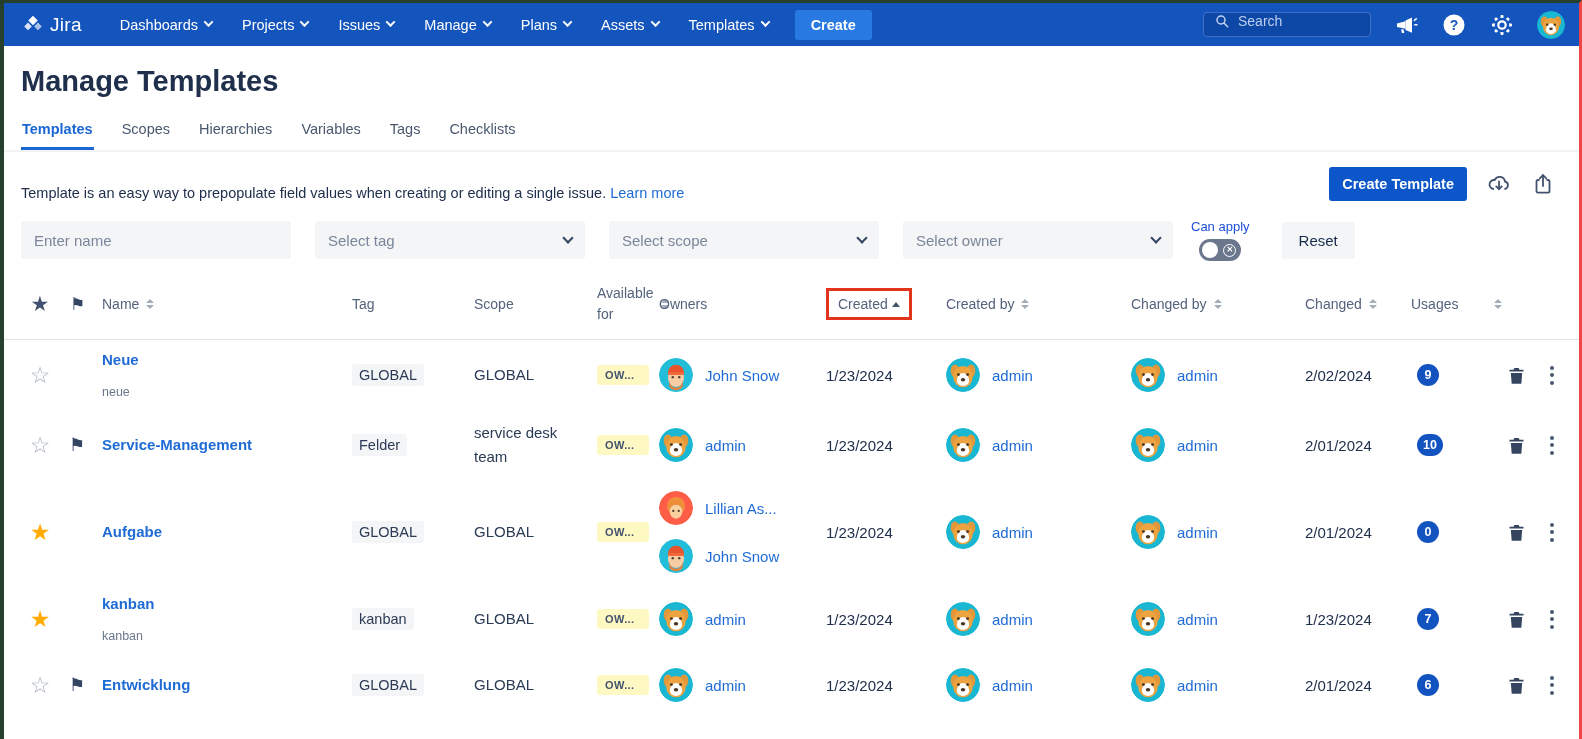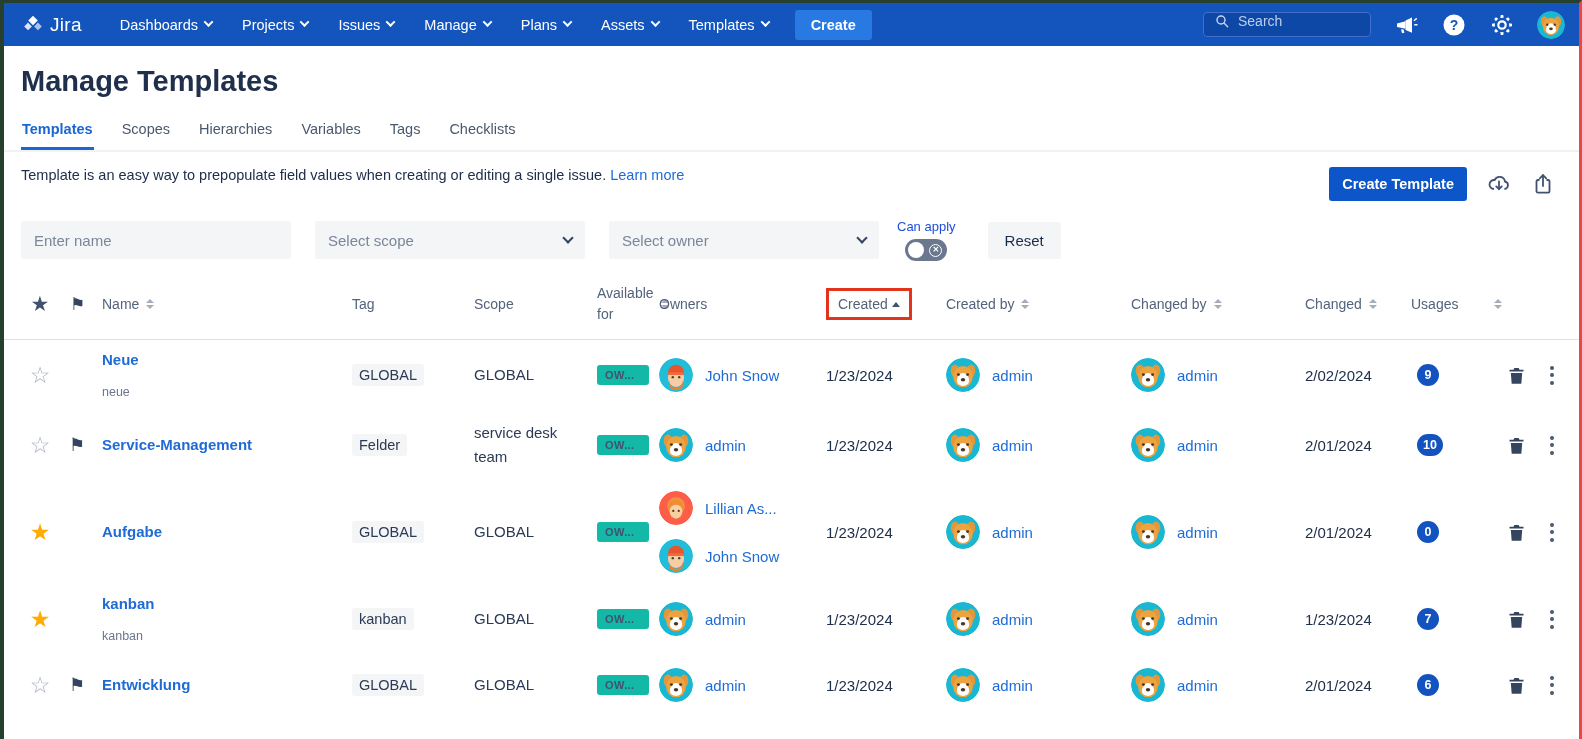--- a/index.html
+++ b/index.html
@@ -29,21 +29,21 @@
   .nav-avatar { width:28px; height:28px; border-radius:50%; overflow:hidden; cursor:pointer; }
   .nav-avatar svg { width:28px; height:28px; display:block; }
 
   
   main { padding:0; }
   h1 { font-size:29px; font-weight:700; color:#20304C; margin:19px 0 0 17px; }
   .tabs { display:flex; gap:27px; padding:0 0 0 17px; margin-top:23px; border-bottom:2px solid #F1F2F4; }
   .tab { font-size:14.5px; color:#49586E; padding:0 1px 10px; cursor:pointer; border-bottom:3px solid transparent; }
   .tab.active { color:#1A66D2; font-weight:700; border-bottom-color:#1A66D2; }
 
-  .desc-row { display:flex; align-items:flex-start; justify-content:space-between; padding:15px 24px 0 17px; }
+  .desc-row { display:flex; align-items:flex-end; justify-content:space-between; padding:15px 24px 0 17px; }
   .desc { font-size:14.5px; color:#20304C; }
   .desc a { color:#1F6BD6; text-decoration:none; cursor:pointer; }
   .desc-actions { display:flex; align-items:center; gap:20px; }
   .btn-primary { background:#0C56C9; color:#fff; border:none; border-radius:3px; padding:9px 13px;
                  font-size:14.5px; font-weight:700; cursor:pointer; font-family:inherit;}
   .tool-icon { cursor:pointer; display:inline-flex; }
   .tool-icon svg { width:24px; height:24px; }
 
   
   .filters { display:flex; align-items:center; gap:24px; padding:18px 17px 0; }
@@ -83,21 +83,21 @@
 
   .row { padding-top:11px; padding-bottom:11px; min-height:62px; }
   .star { font-size:23px; color:#A9B2BF; cursor:pointer; justify-self:center; line-height:1;}
   .star.on { color:#FFAB00; }
   .flag { font-size:18px; color:#344563; cursor:pointer; line-height:1; padding-left:9px;}
   .name-link { color:#1F6BD6; font-size:15px; font-weight:600; text-decoration:none; cursor:pointer; }
   .subtitle { font-size:12.5px; color:#6B778C; margin-top:16px; }
   .tag-badge { background:#F4F5F7; color:#2B3A55; font-size:14.5px; padding:3px 7px; border-radius:3px; }
   .scope-text { font-size:15px; color:#2B3A55; padding-right:28px; line-height:1.6;}
   .af-badge { font-size:11px; font-weight:700; letter-spacing:.4px; padding:4px 8px; border-radius:3px; }
-  .af-badge.gray { background:#14b8a6; color:#42526E; min-width:52px; display:inline-block;}
+  .af-badge.gray { background:#fef9c3; color:#42526E; min-width:52px; display:inline-block;}
   .owners { display:flex; flex-direction:column; gap:14px; }
   .owner, .person-inner { display:flex; align-items:center; gap:12px; }
   .avatar { width:34px; height:34px; border-radius:50%; overflow:hidden; flex:0 0 34px; }
   .avatar svg { width:34px; height:34px; display:block; }
   .link { color:#1F6BD6; font-size:15px; text-decoration:none; cursor:pointer; }
   .date { font-size:15px; color:#20304C; }
   .person { padding-left:12px; }
   .usage-badge { background:#1353BF; color:#fff; font-size:12.5px; font-weight:700; min-width:22px; height:22px;
                  border-radius:11px; display:inline-flex; align-items:center; justify-content:center;
                  padding:0 6px; margin-left:6px;}
@@ -254,20 +254,24 @@
               <path d="M12 3.2V14" stroke-linecap="round"></path>
               <path d="M8.8 6.4L12 3.2l3.2 3.2" stroke-linecap="round" stroke-linejoin="round"></path>
             </svg>
         </span>
       </div>
     </div>
 
     <div class="filters">
       <div class="f-input">
         <input placeholder="Enter name" style="">
+      </div>
+      <div class="f-select">
+        <span class="ph">Select tag</span>
+        <i class="chev-d"></i>
       </div>
       <div class="f-select">
         <span class="ph">Select scope</span>
         <i class="chev-d"></i>
       </div>
       <div class="f-select">
         <span class="ph">Select owner</span>
         <i class="chev-d"></i>
       </div>
       <div class="can-apply">

